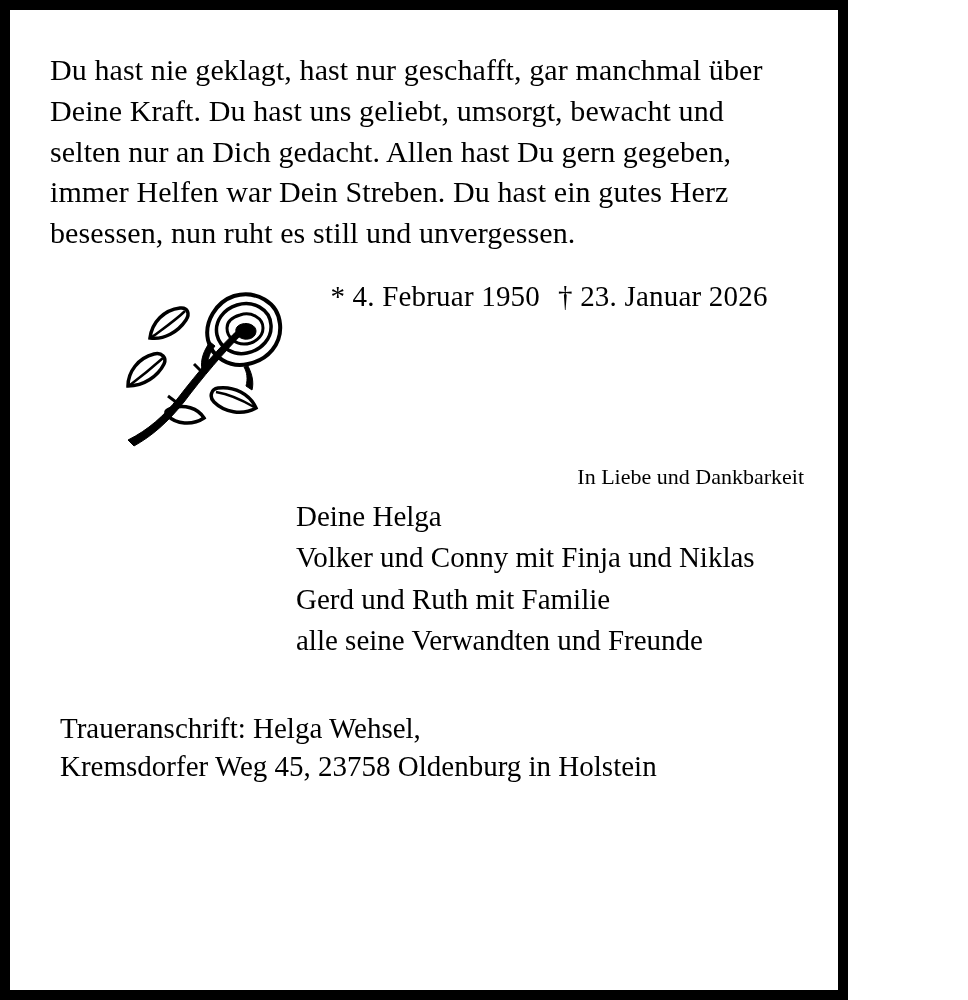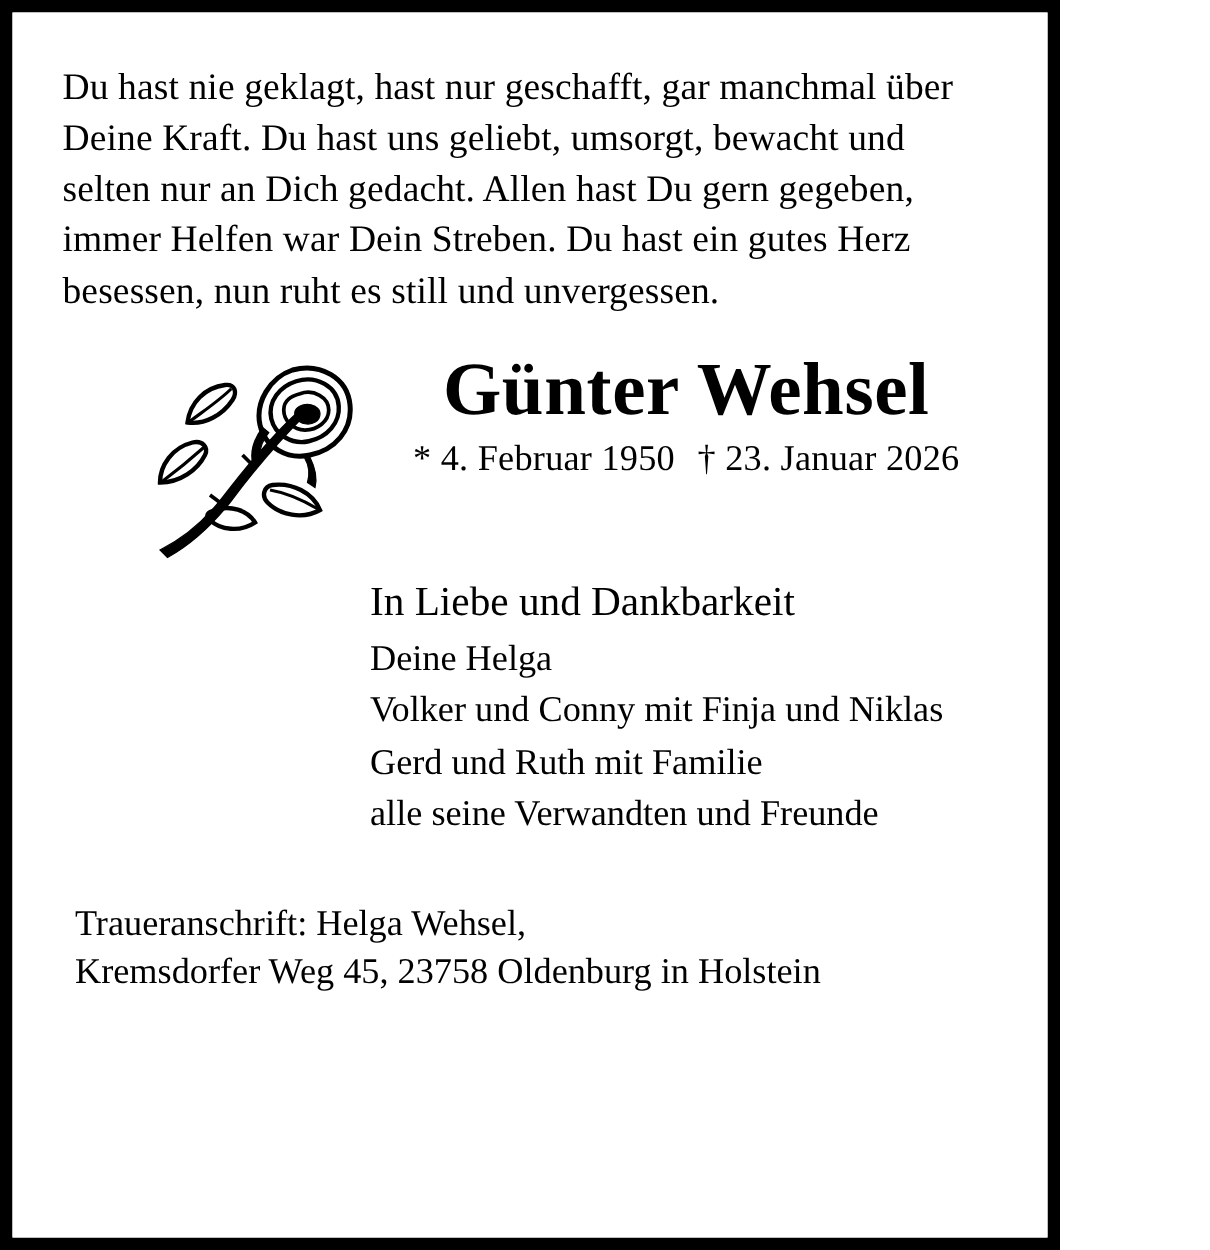--- a/index.html
+++ b/index.html
@@ -67,22 +67,23 @@
     margin: 8px 0 0 0;
     letter-spacing: 0.2px;
   }
   .dates .sep { display: inline-block; width: 18px; }
 
   .family {
     margin-left: 252px;
     margin-top: 14px;
   }
   .family .intro {
-    font-size: 33px;
+    font-size: 22px;
     margin-bottom: 6px;
+    text-align: right;
   }
   .family .member {
     font-size: 29px;
     font-weight: normal;
     line-height: 1.43;
     white-space: nowrap;
   }
 
   .footer {
     margin-top: 26px;
@@ -136,21 +137,20 @@
 
             <path d="M66 128 C78 124 92 128 98 138 C86 146 70 144 62 136 C58 132 60 130 66 128 Z" fill="none" stroke-width="3.5"></path>
 
             <path d="M96 92 L88 84" stroke-width="3"></path>
             <path d="M70 122 L62 116" stroke-width="3"></path>
           </g>
         </svg>
       </div>
 
       <div class="name-block">
-        <div class="name">Günter Wehsel</div>
         <div class="dates">
           <span>* 4. Februar 1950</span><span class="sep"></span><span>† 23. Januar 2026</span>
         </div>
       </div>
     </div>
 
     <div class="family">
       <div class="intro">In Liebe und Dankbarkeit</div>
       <div class="member">Deine Helga</div>
       <div class="member">Volker und Conny mit Finja und Niklas</div>

